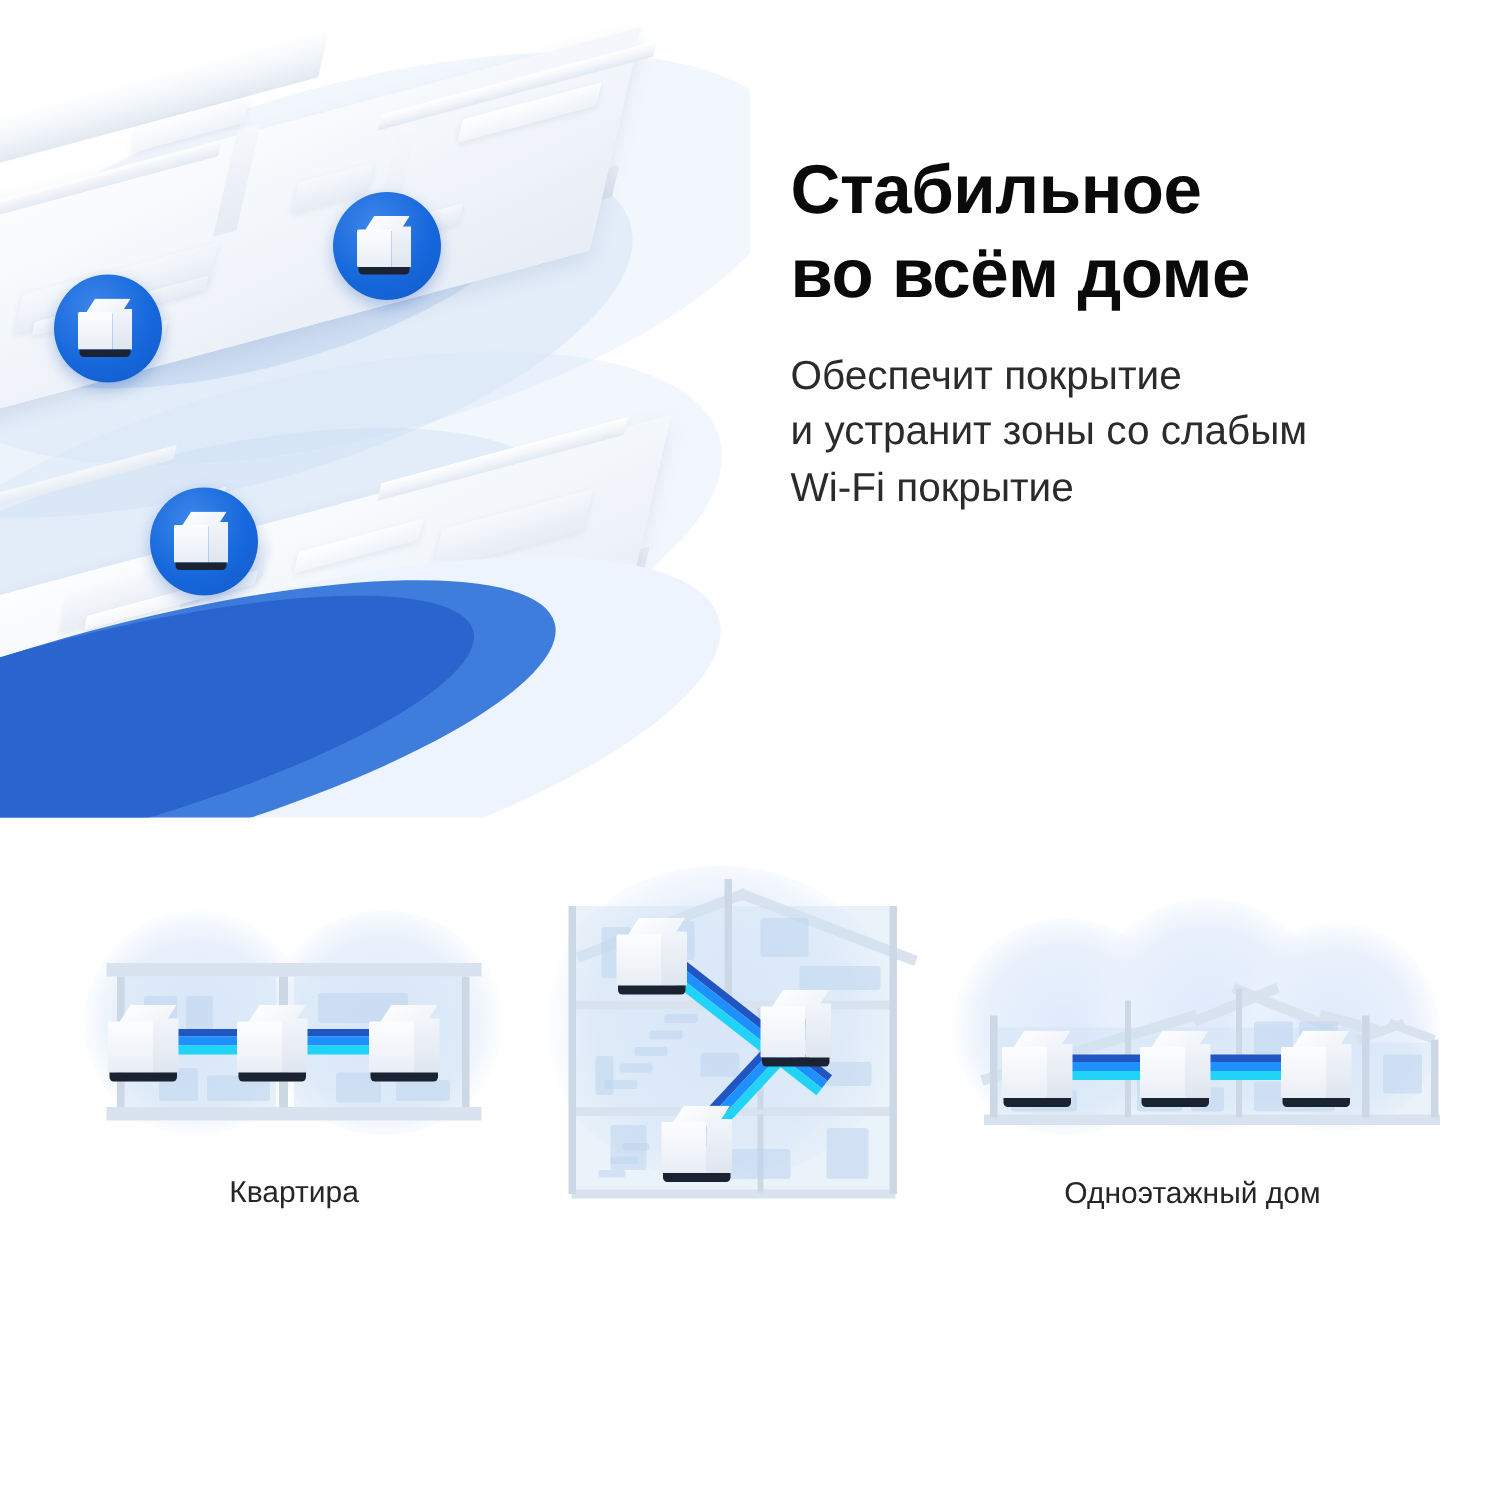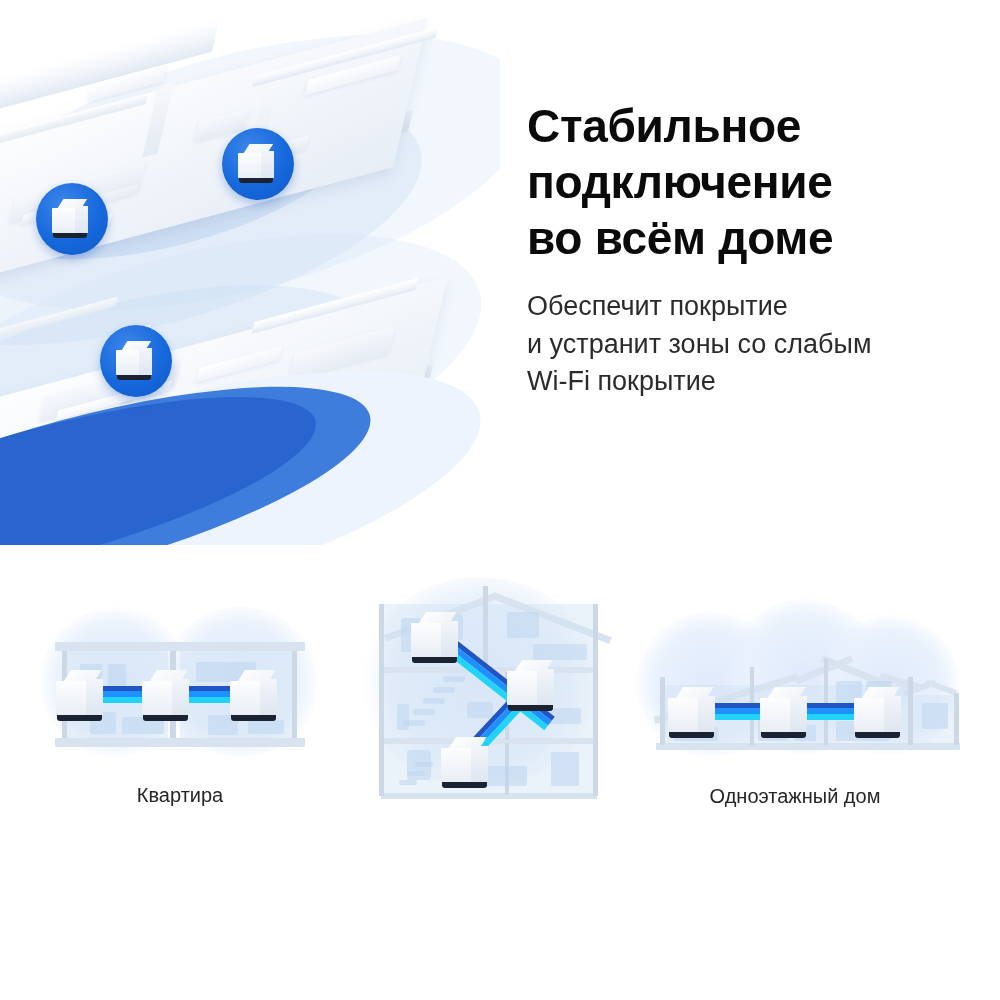--- a/index.html
+++ b/index.html
@@ -207,33 +207,32 @@
           <i class="left"></i>
           <i class="right"></i>
           <i class="base"></i>
       </span>
     </div>
   </div>
 
   <div class="textblock">
     <div class="headline">
       <div>Стабильное</div>
-      <div>подключение</div>
       <div>во всём доме</div>
     </div>
     <div class="subtext">
       <div>Обеспечит покрытие</div>
       <div>и устранит зоны со слабым</div>
       <div>Wi-Fi покрытие</div>
     </div>
   </div>
 
   <div class="scenes">
 
-    <div class="scene" style="left:30px; top:60px; width:300px; height:190px;">
+    <div class="scene" style="left:46px; top:60px; width:300px; height:190px;">
       <div class="scene-art" style="height:150px;">
         <div class="glow" style="left:10px;  top:-5px; width:150px; height:150px;"></div>
         <div class="glow" style="left:130px; top:-5px; width:160px; height:150px;"></div>
 
         <div class="bthin" style="left:25px;  top:30px;  width:250px; height:9px;"></div>
         <div class="bthin" style="left:25px;  top:126px; width:250px; height:9px;"></div>
         <div class="broom" style="left:35px;  top:39px;  width:103px; height:87px;"></div>
         <div class="broom" style="left:150px; top:39px;  width:112px; height:87px;"></div>
         <div class="bwall" style="left:32px;  top:39px;  width:5px;   height:87px;"></div>
         <div class="bwall" style="left:140px; top:39px;  width:6px;   height:87px;"></div>

